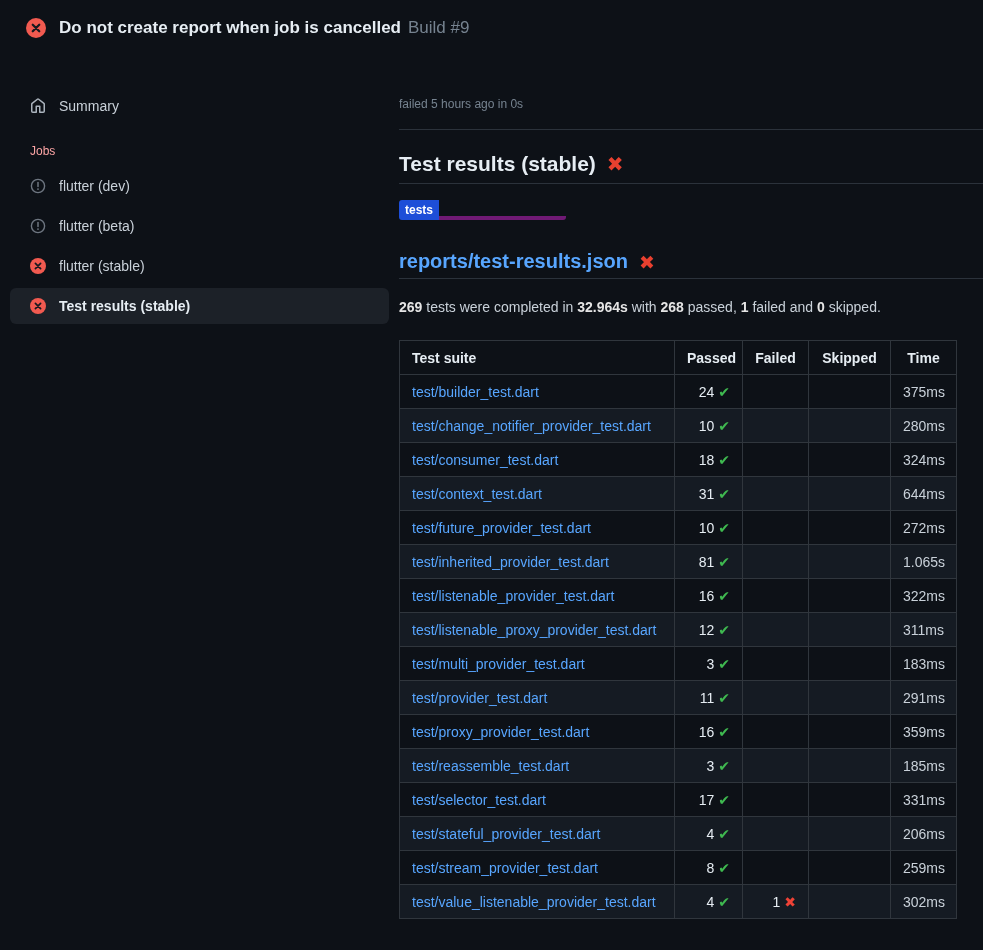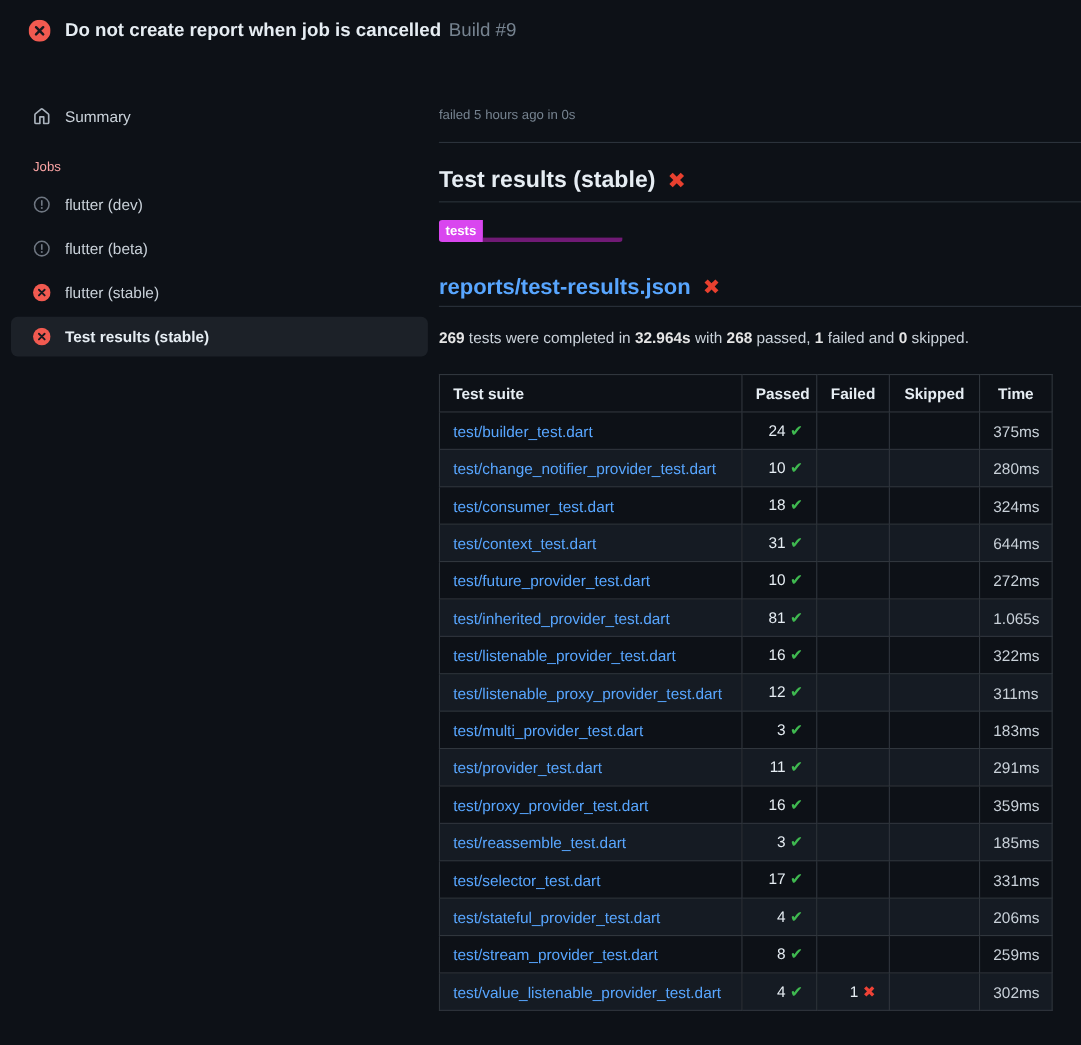--- a/index.html
+++ b/index.html
@@ -37,24 +37,24 @@
   .hr { height:1px; background:#2b323b; margin-top:18px; }
 
   h1.section-heading { display:flex; align-items:center; gap:11px;
     font-size:21px; font-weight:700; color:#e6edf3;
     margin:22px 0 0 0; padding-bottom:7px; border-bottom:1px solid #2b323b; }
   .cross-mark { color:#e8402f; font-weight:900; font-family:"DejaVu Sans", sans-serif; }
   h1 .cross-mark { font-size:20px; }
 
   .badge { display:inline-flex; margin-top:16px; height:20px; line-height:20px;
     border-radius:3px; overflow:hidden; font-size:12px; font-weight:700; color:#ffffff; cursor:pointer; }
-  .badge-label { background:#d946ef; padding:0 6px; }
+  .badge-label { background:#1d4ed8; padding:0 6px; }
   .badge-value { background:#701a75; padding:0 7px;margin-top:16px; }
 
-  h2.report-heading { display:flex; align-items:flex-start; gap:11px;
+  h2.report-heading { display:flex; align-items:flex-end; gap:11px;
     font-size:20px; font-weight:700; margin:30px 0 0 0;
     padding-bottom:5px; border-bottom:1px solid #2b323b; }
   h2.report-heading a { color:#58a6ff; text-decoration:none; cursor:pointer; }
   h2 .cross-mark { font-size:19px; }
 
   .summary-line { font-size:14px; color:#c9d1d9; margin-top:20px; }
   .summary-line .b { font-weight:700; color:#e5e5e5; }
 
   
   table.results { border-collapse:collapse; margin-top:25px; width:557px;

